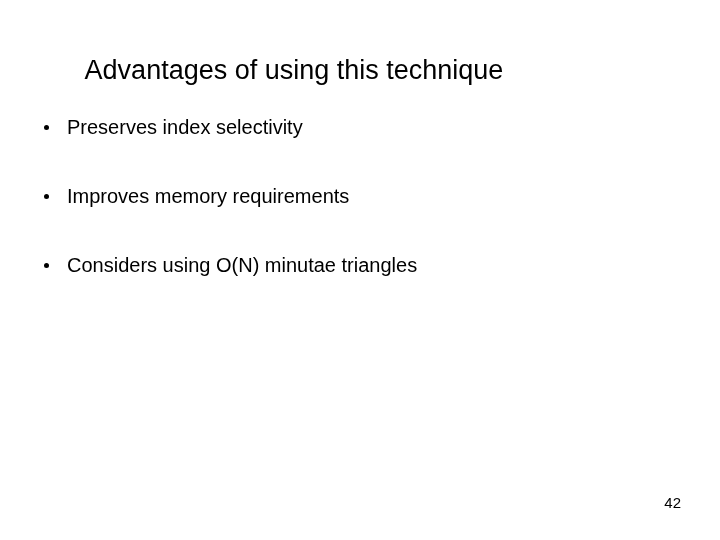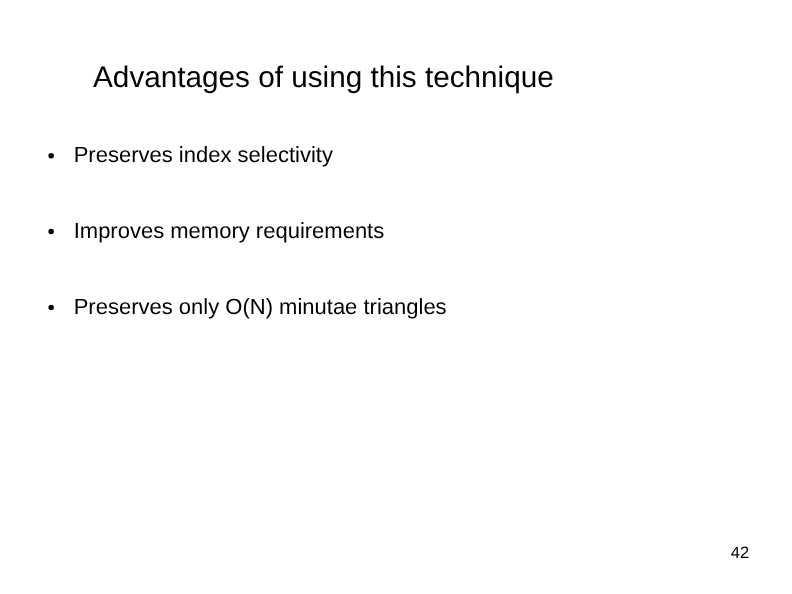--- a/index.html
+++ b/index.html
@@ -32,21 +32,21 @@
     font-weight: 400;
     color: #000000;
     letter-spacing: 0px;
     white-space: nowrap;
   }
 
   
   #bullet-list {
     position: absolute;
     left: 40px;
-    top: 128px;
+    top: 114px;
     width: 640px;
     margin: 0;
     padding: 0;
     list-style: none;
   }
   .bullet-item {
     position: relative;
     display: block;
     height: 69px;
     padding-left: 27px;
@@ -97,20 +97,20 @@
     </li>
 
     <li class="bullet-item">
       <span class="bullet-marker"></span>
       <span class="bullet-text">Improves memory requirements</span>
     </li>
 
 
     <li class="bullet-item">
       <span class="bullet-marker"></span>
-      <span class="bullet-text">Preserves only O(N) minutae triangles</span>
+      <span class="bullet-text">Considers using O(N) minutae triangles</span>
     </li>
 
   </ul>
 
   <div id="page-number">42</div>
 
 </div>
 
 </body></html>

